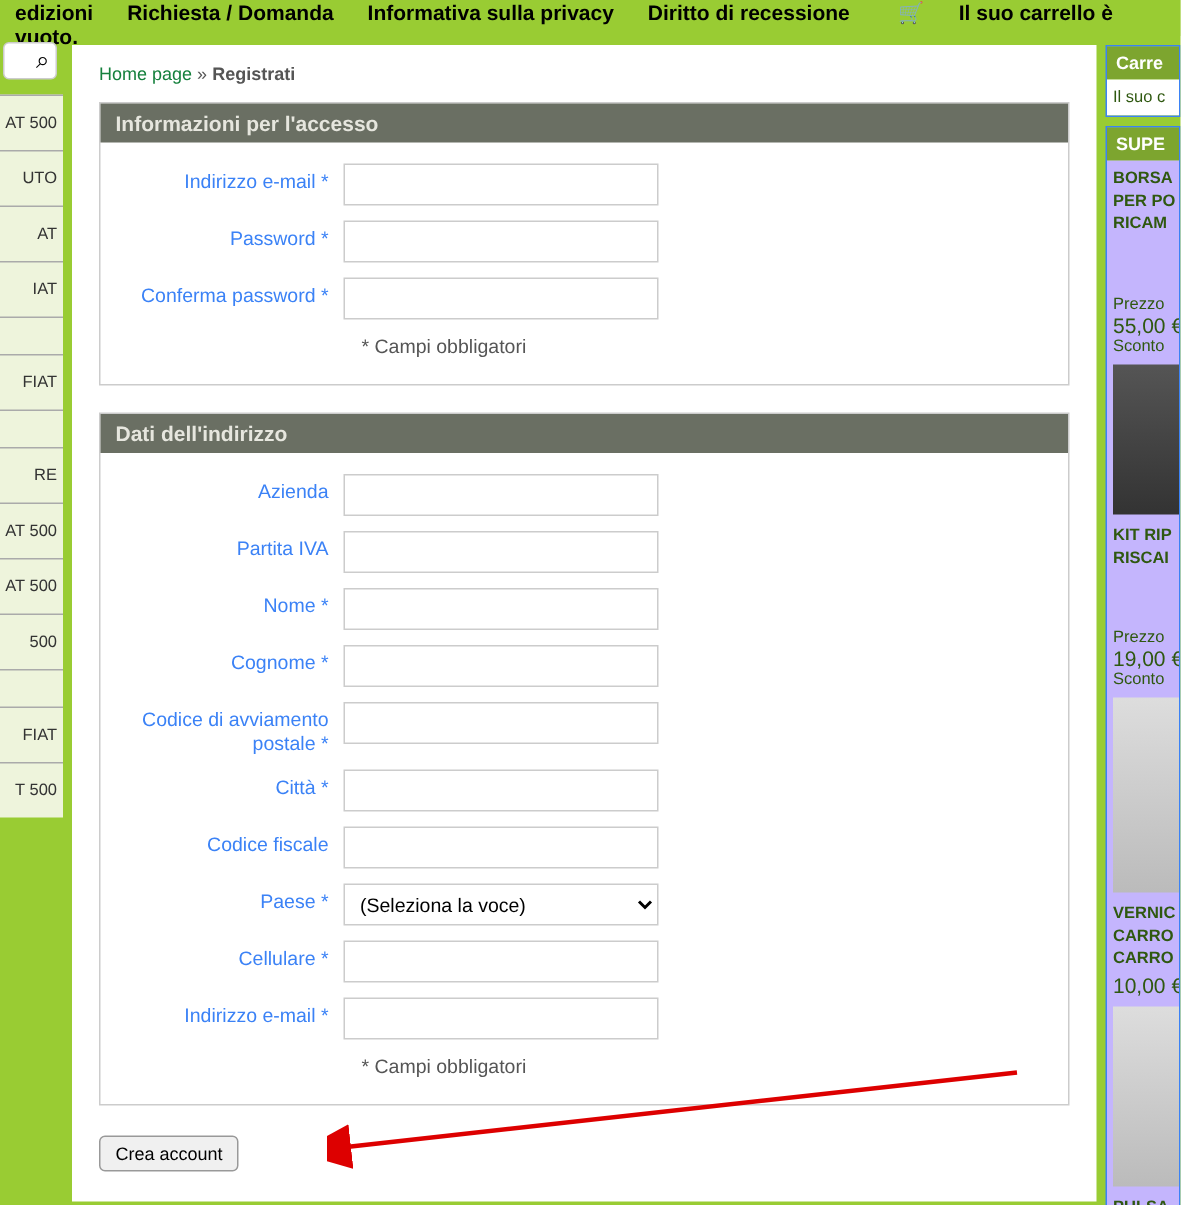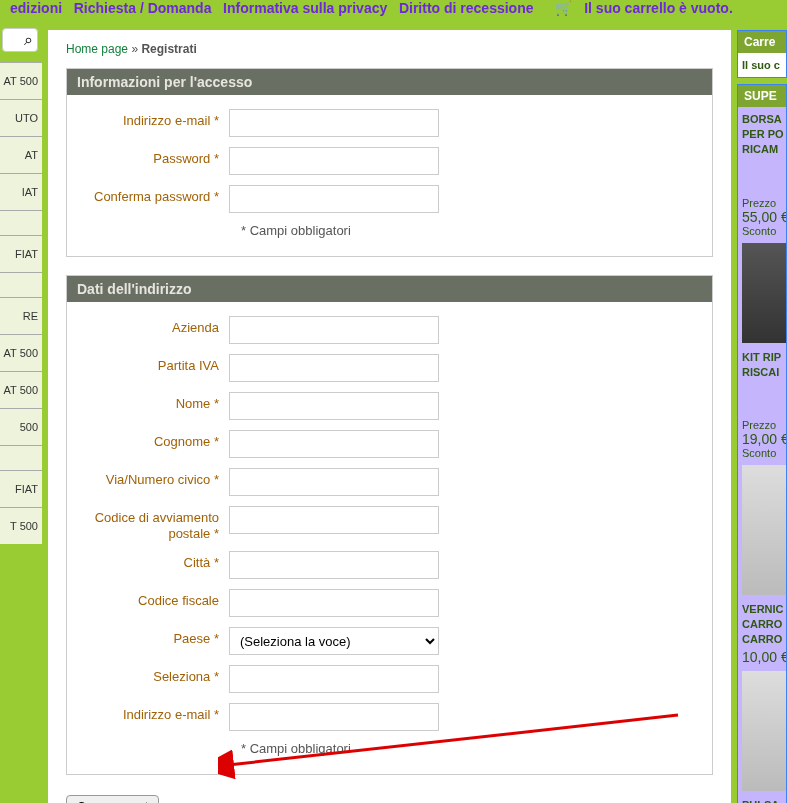--- a/index.html
+++ b/index.html
@@ -10,24 +10,24 @@
     background: #99cc33;
     width: 787px;
     overflow: hidden;
   }
   .topnav {
     background: #99cc33;
     padding: 0 10px 8px 10px;
     height: 24px;
   }
   .topnav span {
-    color: #6d28d9;
+    color: #000000;
     font-weight: bold;
     font-size: 14px;
-    margin-right: 8px;
+    margin-right: 19px;
   }
   .cart-msg {
     font-weight: bold;
     color: #000;
     font-size: 14px;
   }
   .layout {
     display: flex;
     align-items: flex-start;
   }
@@ -87,21 +87,21 @@
   }
   .row {
     display: flex;
     align-items: flex-start;
     margin-bottom: 10px;
   }
   .row .lbl {
     width: 140px;
     text-align: right;
     padding-right: 10px;
-    color: #a16207;
+    color: #3b82f6;
     padding-top: 4px;
     font-size: 13px;
     line-height: 1.2;
   }
   .row input[type=text], .row input[type=password], .row select {
     width: 210px;
     height: 28px;
     border: 1px solid #ccc;
     padding: 2px 6px;
     font-size: 13px;
@@ -151,21 +151,21 @@
     font-size: 12px;
     white-space: nowrap;
   }
   .box-body {
     background: #c4b5fd;
     padding: 6px 4px;
     font-size: 11px;
     color: #2f5810;
     white-space: nowrap;
   }
-  .box-body.white { background: #fff; font-weight: bold; }
+  .box-body.white { background: #fff; }
   .prod-title { color: #2f5810; font-weight: bold; margin-bottom:2px; font-size:11px; line-height:1.2; }
   .prod-price { color: #2f5810; font-size: 11px; margin-top: 40px; }
   .prod-old { color: #2f5810; font-size: 14px; }
   .prod-disc { color: #2f5810; font-size: 11px; }
   .prod-img {
     background: linear-gradient(#555,#333);
     width: 44px; height: 100px;
     margin-top: 6px;
   }
   .prod-img.light {
@@ -247,43 +247,39 @@
           </div>
         <div class="row">
             <div class="lbl">Nome *</div>
             <input type="text" style="">
           </div>
         <div class="row">
             <div class="lbl">Cognome *</div>
             <input type="text" style="">
           </div>
         <div class="row">
-            <div class="lbl">Via/Numero civico *</div>
-            <input type="text" style="">
-          </div>
-        <div class="row">
             <div class="lbl">Codice di avviamento postale *</div>
             <input type="text" style="">
           </div>
         <div class="row">
             <div class="lbl">Città *</div>
             <input type="text" style="">
           </div>
         <div class="row">
             <div class="lbl">Codice fiscale</div>
             <input type="text" style="">
           </div>
         <div class="row">
           <div class="lbl">Paese *</div>
           <select>
             <option>(Seleziona la voce)</option>
           </select>
         </div>
         <div class="row">
-            <div class="lbl">Seleziona *</div>
+            <div class="lbl">Cellulare *</div>
             <input type="text" style="">
           </div>
         <div class="row">
             <div class="lbl">Indirizzo e-mail *</div>
             <input type="text" style="">
           </div>
         <div class="req">* Campi obbligatori</div>
       </div>
     </div>
 

